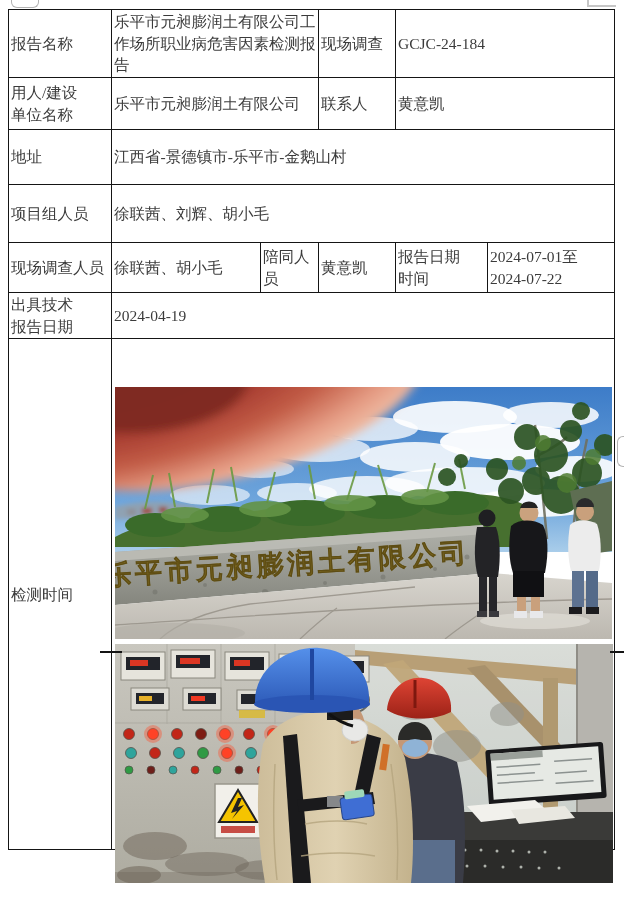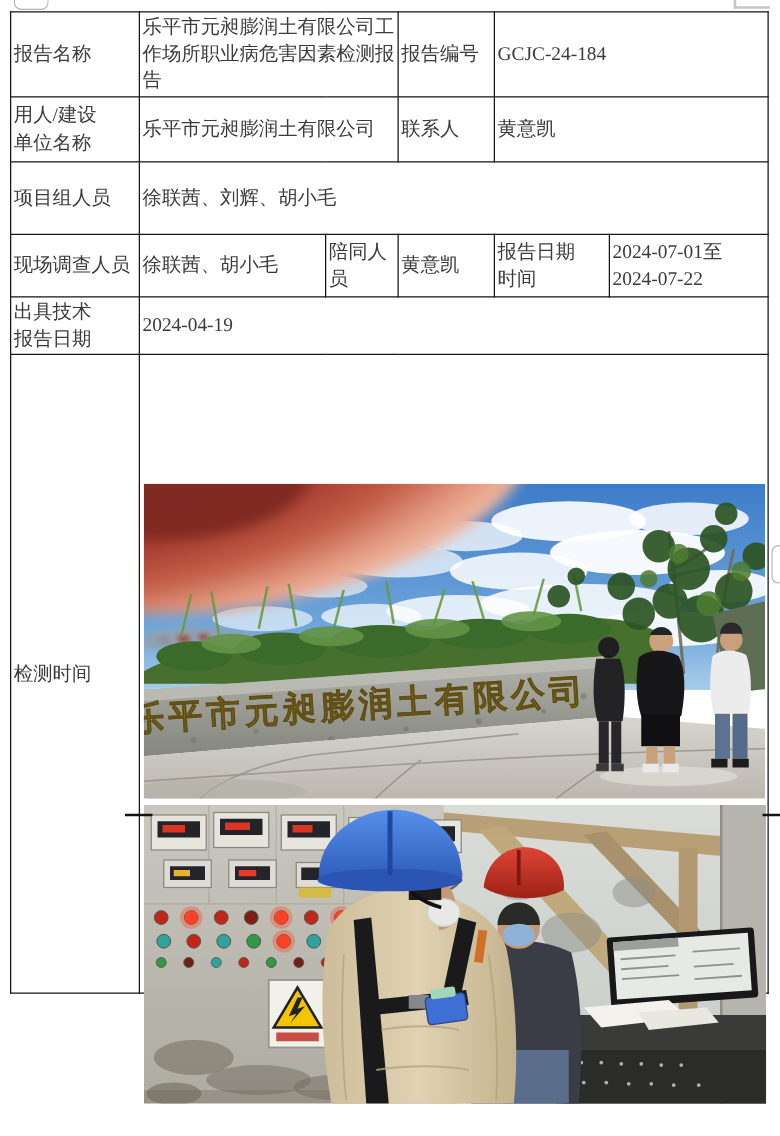--- a/index.html
+++ b/index.html
@@ -40,29 +40,33 @@
       <col style="width:77px">
         <col style="width:92px">
         <col style="width:127px">
     </colgroup>
     <tbody>
         <tr class="r1">
       <td>报告名称</td>
       <td colspan="2">乐平市元昶膨润土有限公司工
 作场所职业病危害因素检测报
 告</td>
-      <td>报告编号</td>
+      <td>现场调查</td>
       <td colspan="2">GCJC-24-184</td>
     </tr>
     <tr class="r2">
       <td>用人/建设
 单位名称</td>
       <td colspan="2">乐平市元昶膨润土有限公司</td>
       <td>联系人</td>
       <td colspan="2">黄意凯</td>
+    </tr>
+    <tr class="r3">
+      <td>地址</td>
+      <td colspan="5">江西省-景德镇市-乐平市-金鹅山村</td>
     </tr>
     <tr class="r4">
       <td>项目组人员</td>
       <td colspan="5">徐联茜、刘辉、胡小毛</td>
     </tr>
     <tr class="r5">
       <td>现场调查人员</td>
       <td>徐联茜、胡小毛</td>
       <td>陪同人
 员</td>

